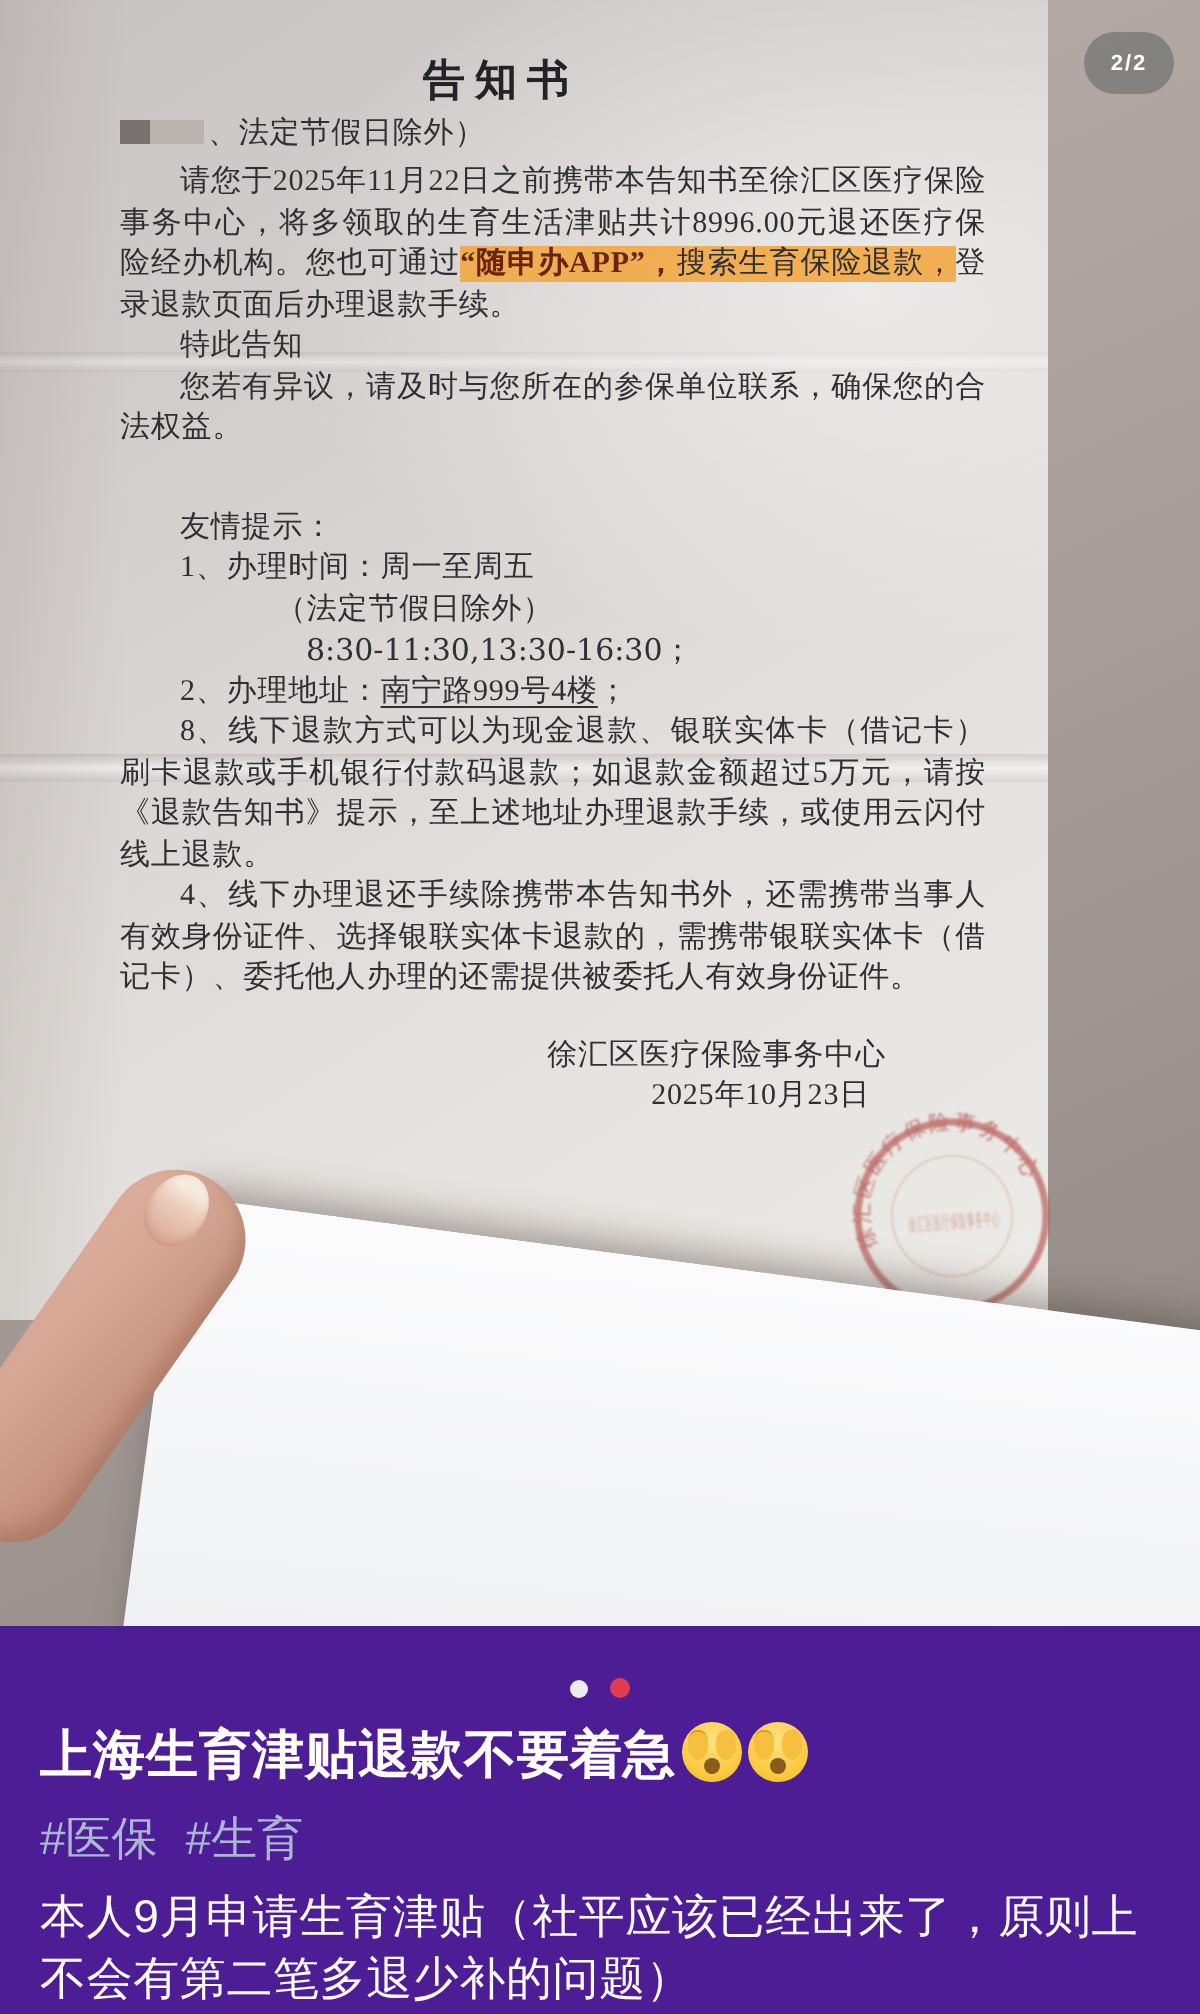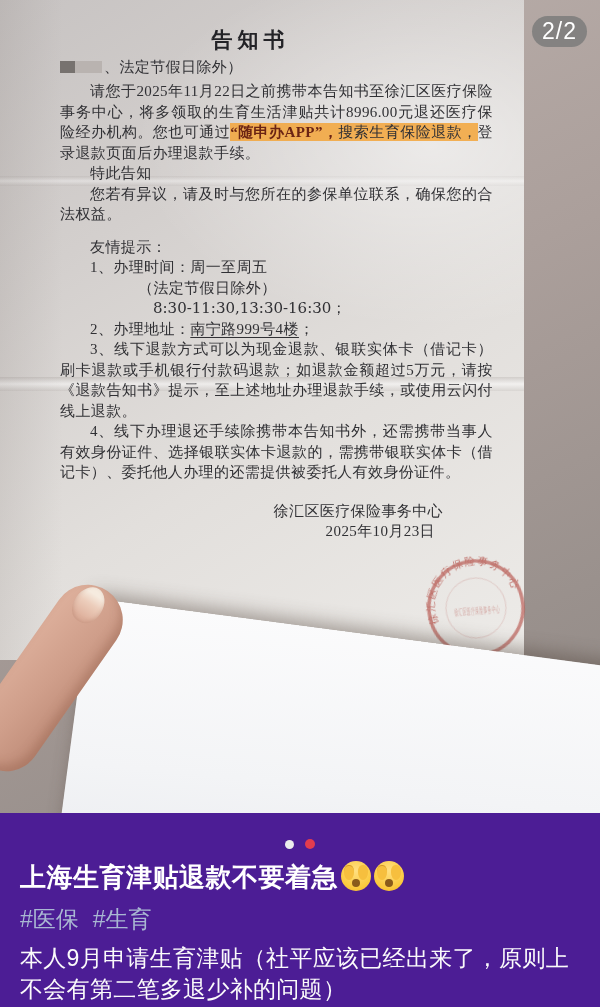--- a/index.html
+++ b/index.html
@@ -25,21 +25,21 @@
          font-family:"Liberation Serif","DejaVu Serif",serif; font-size:15px; line-height:20.5px;
          letter-spacing:.4px; color:#303034; text-align:justify; }
   .doc h1 { font-size:21px; font-weight:bold; letter-spacing:5px; text-align:center;
             transform:translateX(-26px); margin-bottom:6px; color:#232327; }
   .name-line { margin-bottom:4px; }
   .censor-dark { display:inline-block; width:15px; height:12px; background:#77726f; vertical-align:-1px; }
   .censor-light { display:inline-block; width:27px; height:12px; background:#b9b3b0; margin-right:2px; vertical-align:-1px; }
   .para { text-indent:2em; }
   .hl { background:rgba(243,164,58,.85); padding:1px 0; }
   .hl-red { color:#6b2414; font-weight:bold; }
-  .tips-heading { text-indent:2em; margin-top:12px; }
+  .tips-heading { text-indent:2em; margin-top:29px; }
   .tip { text-indent:2em; }
   .tip-note { margin-left:5.2em; }
   .tip-hours { margin-left:6.2em; font-family:"DejaVu Serif",serif; letter-spacing:0; }
   .addr-u { text-decoration:underline; text-underline-offset:3px; }
   .sig-org { margin-top:18px; text-align:right; padding-right:50px; }
   .sig-date { text-align:right; padding-right:58px; }
 
   
   .seal { position:absolute; left:420px; top:552px; width:112px; height:112px; z-index:3;
           transform:rotate(-12deg); opacity:.78; filter:blur(.4px); mix-blend-mode:multiply; }
@@ -54,21 +54,21 @@
           background:linear-gradient(100deg,#dcae9a 10%,#cf9e8a 55%,#bd8a76 100%);
           box-shadow:inset -6px -4px 10px rgba(140,90,70,.35); }
   .nail { position:absolute; left:74px; top:586px; width:29px; height:38px; z-index:6;
           transform:rotate(33deg); border-radius:50% 50% 46% 46%;
           background:linear-gradient(#f6ebdf 18%, #eccdbb 45%, #dfb29e 85%);
           box-shadow:inset 0 -2px 4px rgba(150,90,70,.3); }
 
   
   .badge { position:absolute; top:16px; right:13px; z-index:7; min-width:45px; height:31px;
            border-radius:16px; background:rgba(125,125,124,.88); color:#fff;
-           font-size:23px; font-weight:normal; letter-spacing:1px;
+           font-size:11px; font-weight:bold; letter-spacing:1px;
            display:flex; align-items:center; justify-content:center; padding:0 10px; }
 
   
   .caption { position:absolute; top:813px; left:0; width:600px; height:194px; background:#4c1d95;
              padding:0 20px; color:#fff; }
   .dots { position:absolute; top:26px; left:0; right:0; text-align:center; line-height:0; }
   .dot { display:inline-block; border-radius:50%; margin:0 3px; }
   .dot-inactive { width:9px; height:9px; background:#ececec; }
   .dot-active { width:10px; height:10px; background:#e23c4e; }
   .cap-title { margin-top:47px; font-size:26px; font-weight:bold; line-height:34px; letter-spacing:.5px;
@@ -109,21 +109,21 @@
         <p class="para">特此告知</p>
         <p class="para">您若有异议，请及时与您所在的参保单位联系，确保您的合法权益。</p>
 
         <p class="tips-heading">友情提示：</p>
         <p class="tip">1、办理时间：周一至周五</p>
         <p class="tip-note">（法定节假日除外）</p>
         <p class="tip-hours">8:30-11:30,13:30-16:30；</p>
 
         <p class="tip"><span>2、办理地址：</span><span class="addr-u">南宁路999号4楼</span><span>；</span></p>
 
-        <p class="para">3、线下退款方式可以为现金退款、银联实体卡（借记卡）刷卡退款或手机银行付款码退款；如退款金额超过5万元，请按《退款告知书》提示，至上述地址办理退款手续，或使用云闪付线上退款。</p>
+        <p class="para">8、线下退款方式可以为现金退款、银联实体卡（借记卡）刷卡退款或手机银行付款码退款；如退款金额超过5万元，请按《退款告知书》提示，至上述地址办理退款手续，或使用云闪付线上退款。</p>
         <p class="para">4、线下办理退还手续除携带本告知书外，还需携带当事人有效身份证件、选择银联实体卡退款的，需携带银联实体卡（借记卡）、委托他人办理的还需提供被委托人有效身份证件。</p>
 
         <p class="sig-org">徐汇区医疗保险事务中心</p>
         <p class="sig-date">2025年10月23日</p>
       </div>
 
       <svg class="seal" viewBox="0 0 112 112">
         <circle cx="56" cy="56" r="47" fill="none" stroke="#c4554e" stroke-width="3.5" opacity=".8"></circle>
         <circle cx="56" cy="56" r="30" fill="none" stroke="#c4554e" stroke-width="1" opacity=".25"></circle>
         <path id="sealArc" d="M 17,66 A 41,41 0 1 1 95,66" fill="none"></path>

